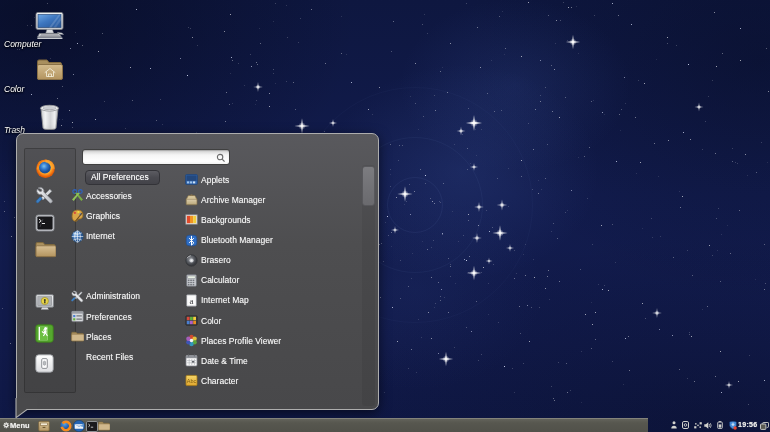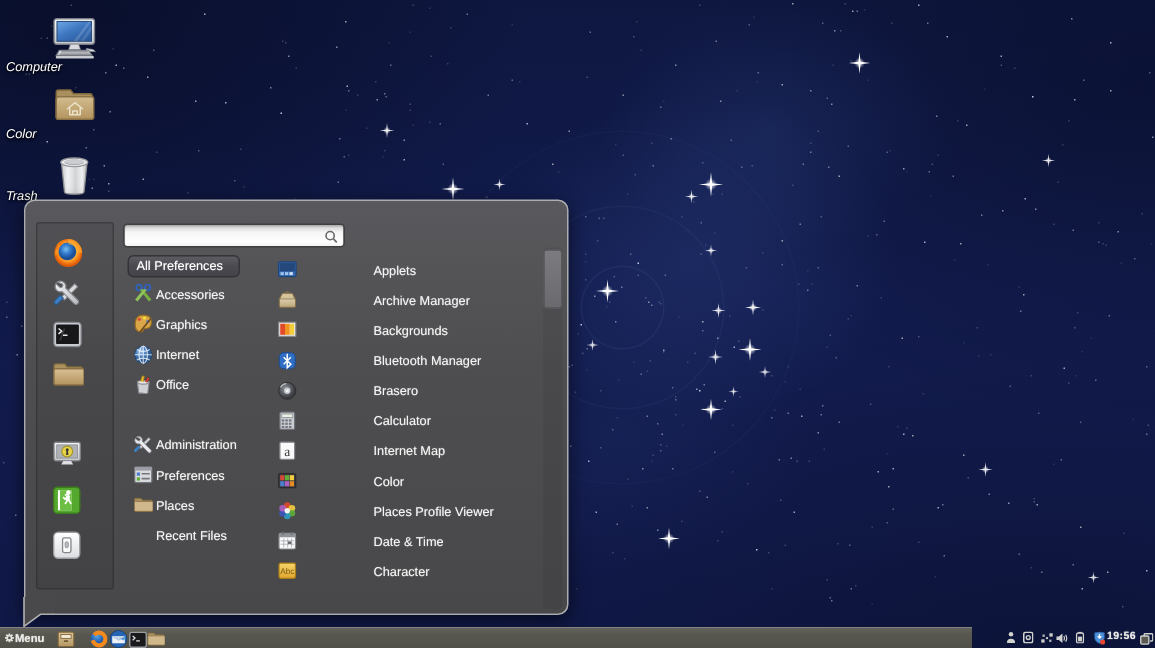--- a/index.html
+++ b/index.html
@@ -34,27 +34,27 @@
  background:rgba(0,0,0,0.07); border:1px solid rgba(25,25,25,0.35); border-radius:2px; }
 .fav { position:absolute; left:18px; width:20px; height:20px; }
 #search { position:absolute; left:65px; top:15px; width:148px; height:16px;
  background:linear-gradient(180deg,#cdcdcd 0%, #f5f5f5 35%, #ffffff 80%, #f2f2f2 100%);
  border:1px solid #404040; border-radius:3px; box-shadow: inset 0 1px 1px rgba(0,0,0,0.18); }
 #search svg { position:absolute; right:3px; top:2.5px; }
 #allapps { position:absolute; left:68px; top:36px; width:75px; height:15px;
  background:linear-gradient(180deg,#5c5c62 0%, #4a4a50 50%, #434349 100%);
  border:1px solid #333338; border-radius:4px;
  font-size:8.5px; color:#ffffff; line-height:13px; padding-left:5px; text-shadow:0 0 0.7px rgba(255,255,255,0.6); }
-.crow { position:absolute; left:72px; width:115px; height:20px; }
+.crow { position:absolute; left:54px; width:115px; height:20px; }
 .ci { position:absolute; left:0px; top:3.5px; width:13px; height:13px; }
 .ci svg { width:13px; height:13px; }
 .ct { position:absolute; left:15px; top:0; line-height:20px; font-size:8.5px; color:#f4f4f4; white-space:nowrap; text-shadow:0 0 0.7px rgba(244,244,244,0.6); }
 .arow { position:absolute; left:168px; width:180px; height:20px; }
 .ai { position:absolute; left:0px; top:3.5px; width:13px; height:13px; }
-.at { position:absolute; left:16px; top:0; line-height:20px; font-size:8.5px; color:#f4f4f4; white-space:nowrap; text-shadow:0 0 0.7px rgba(244,244,244,0.6);margin-left:48px; }
+.at { position:absolute; left:16px; top:0; line-height:20px; font-size:8.5px; color:#f4f4f4; white-space:nowrap; text-shadow:0 0 0.7px rgba(244,244,244,0.6); }
 #sthumb { position:absolute; left:345px; top:32px; width:13px; height:40px;
  background:linear-gradient(180deg,#7c7c80,#6a6a6e); border:1px solid #58585c; border-radius:3px; }
 
 
 #panel { position:absolute; left:0; top:418px; width:648px; height:14px;
  background:linear-gradient(180deg,#63635b 0%, #57574f 30%, #51514a 100%);
  border-top:1px solid #83837b; }
 #menutext { position:absolute; left:10px; top:2px; font-size:7.5px; font-weight:bold; color:#ececea; text-shadow:0 0 0.8px rgba(236,236,234,0.8); }
 #clock { position:absolute; left:738px; top:2px; font-size:7px; font-weight:bold; color:#ececea; letter-spacing:0.3px; text-shadow:0 0 0.8px rgba(236,236,234,0.8); }
 .pi { position:absolute; top:1px; }
@@ -359,31 +359,20 @@
                 <stop offset="1" stop-color="#2c5a93"></stop>
               </radialGradient>
             </defs>
 <circle cx="6" cy="6" r="5.3" fill="url(#gb)" stroke="#26496f" stroke-width="0.7"></circle>
 <path d="M6 0.7 v10.6 M0.7 6 h10.6 M2 2.7 q4 2.4 8 0 M2 9.3 q4-2.4 8 0" stroke="rgba(255,255,255,0.75)" stroke-width="0.7" fill="none"></path>
 <ellipse cx="6" cy="6" rx="2.6" ry="5.3" stroke="rgba(255,255,255,0.75)" stroke-width="0.7" fill="none"></ellipse>
 </svg>
         </span>
         <span class="ct">Internet</span>
       </div>
-<div class="crow" style="top:112.2px">
-        <span class="ci">
-          <svg width="12" height="12" viewBox="0 0 12 12">
-<path d="M2.4 4.5 h7.2 l-0.8 6.5 q-0.1 .7 -5.6 0 Z" fill="#cfd1d5" stroke="#84878d" stroke-width="0.7"></path>
-<ellipse cx="6" cy="4.5" rx="3.6" ry="1.1" fill="#e8e9eb" stroke="#84878d" stroke-width="0.7"></ellipse>
-<path d="M4.4 4 L5.4 0.6 L6.6 0.8 L6 4.2" fill="#f2c230" stroke="#a8851a" stroke-width="0.5"></path>
-<path d="M7.2 4.2 L8.8 1.4 L9.8 2 L8.4 4.6" fill="#d84a3a" stroke="#8f2a1e" stroke-width="0.5"></path>
-</svg>
-        </span>
-        <span class="ct">Office</span>
-      </div>
 <div class="crow" style="top:152.4px">
         <span class="ci">
           <svg width="12" height="12" viewBox="0 0 12 12">
 <path d="M9.4 1.6 L3.6 7.4 l1 1 L10.4 2.6 Z" fill="#d8dadd" stroke="#83868c" stroke-width="0.5"></path>
 <path d="M4.2 7.8 l-2.4 2.4 q-0.7 .7 -1.4 0 q-0.4-.7 .3-1.4 l2.4-2.4 Z" fill="#3c7ec2"></path>
 <path d="M1.8 1.2 q1.8-.9 3 .3 q1 1 .6 2.3 l5.2 5.2 q.8 .8 0 1.6 q-.8 .8 -1.6 0 L3.8 5.4 q-1.4 .4 -2.4-.6 q-1.1-1.2-.3-2.9 l1.6 1.6 q.8 .25 1.2-.15 q.45-.45 .1-1.2 Z" fill="#e8e9ec" stroke="#85888e" stroke-width="0.5"></path>
 </svg>
         </span>
         <span class="ct">Administration</span>
       </div>

